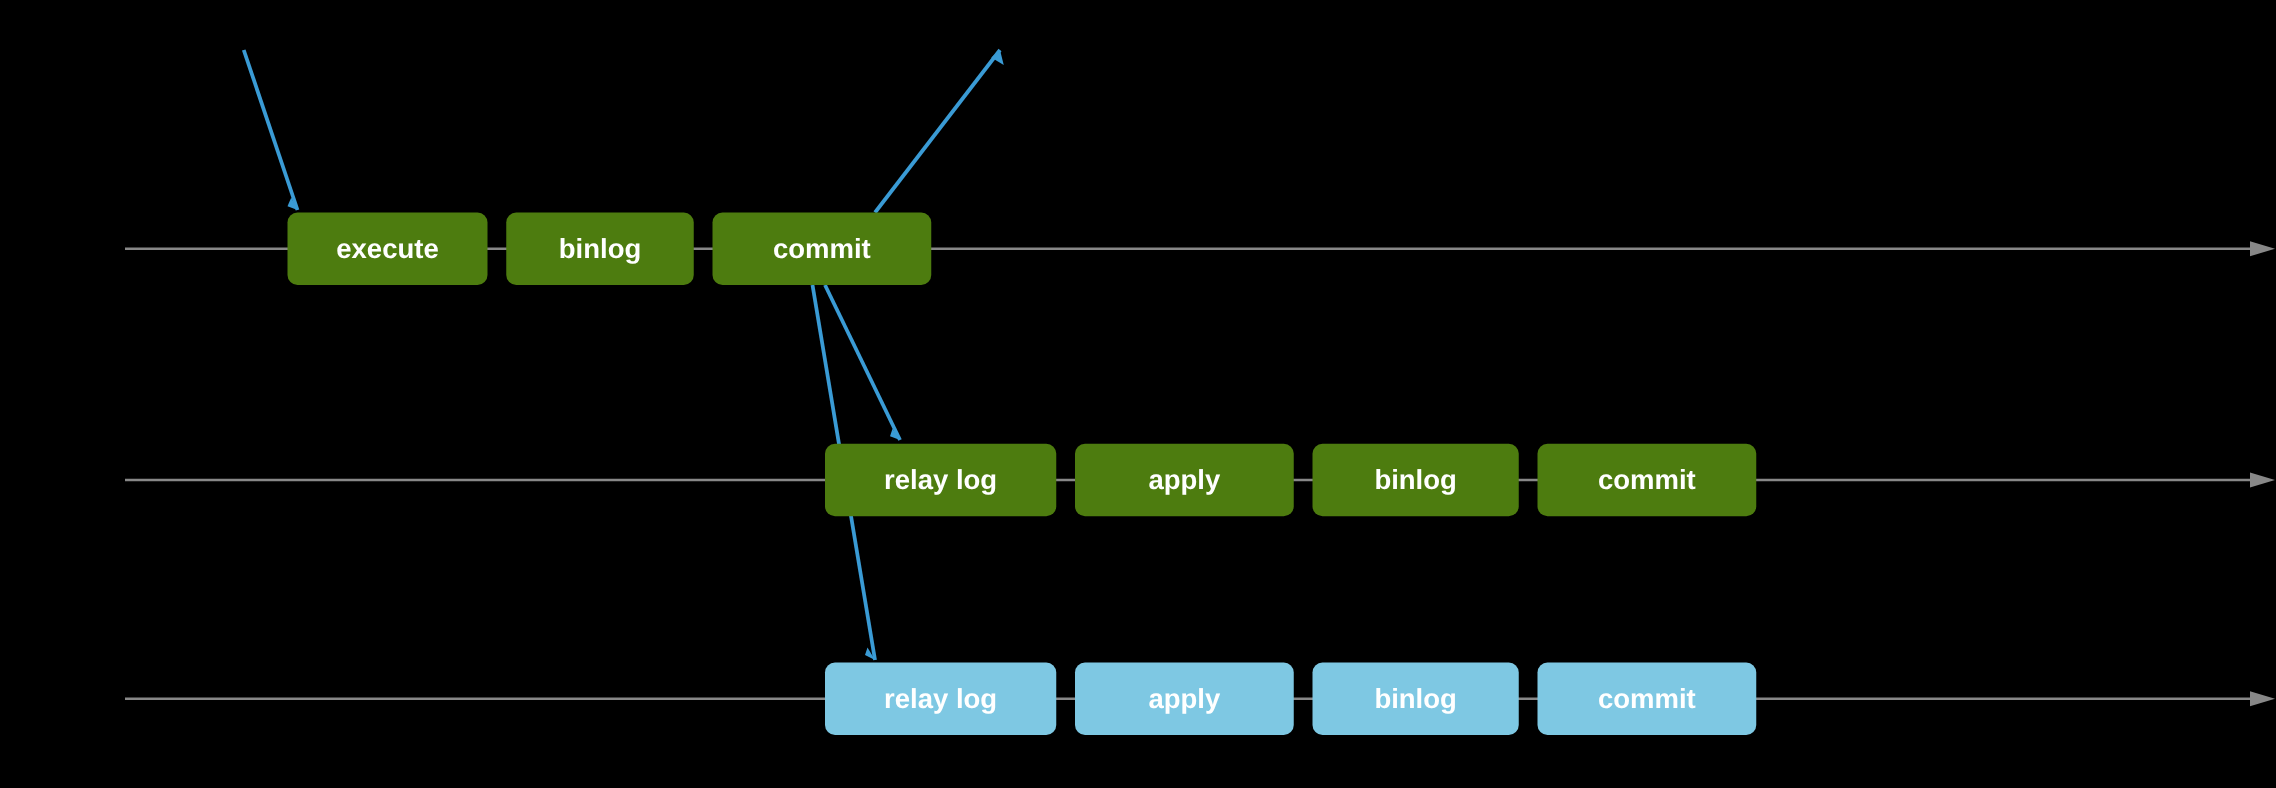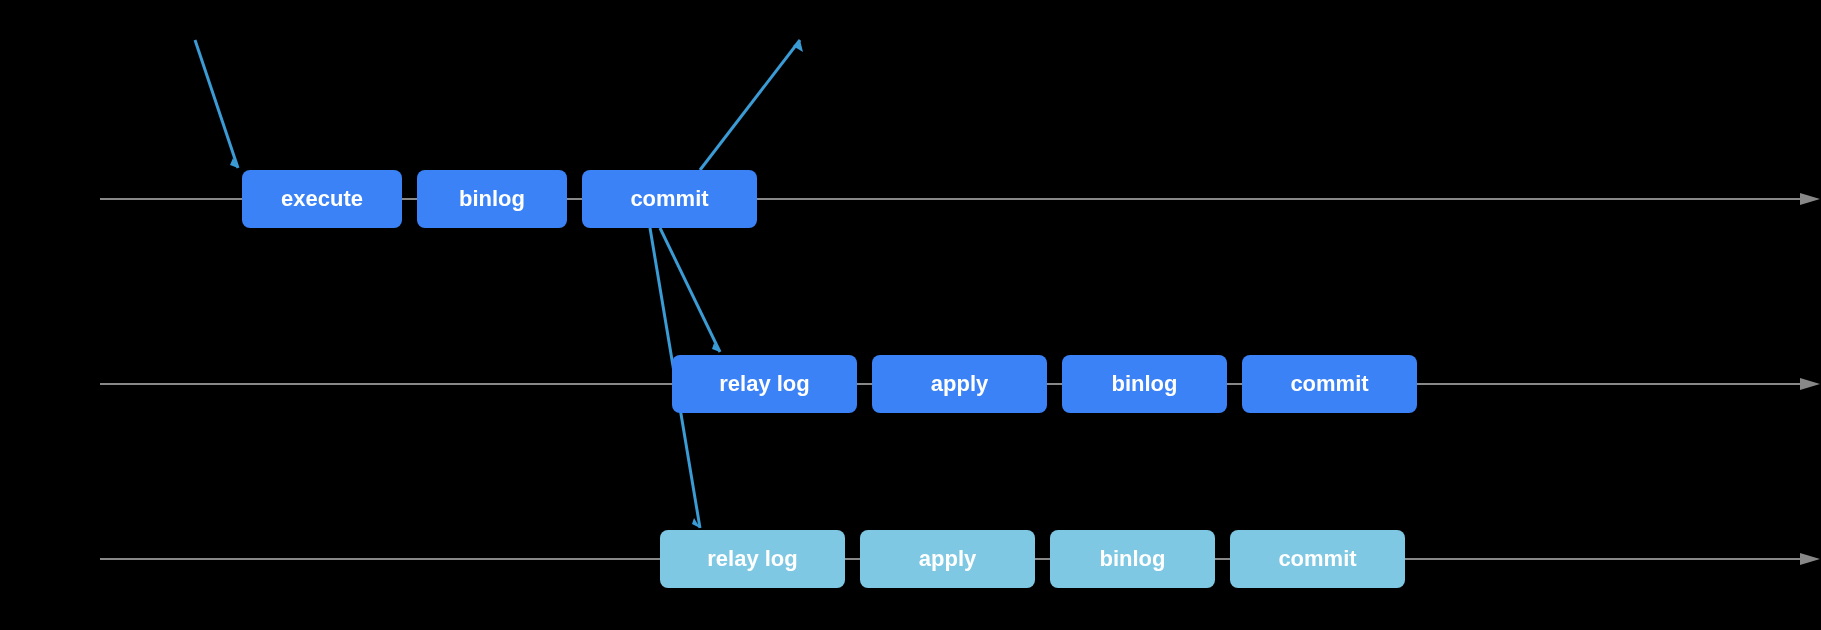--- a/index.html
+++ b/index.html
@@ -28,22 +28,21 @@
       border-radius: 8px;
       display: flex;
       align-items: center;
       justify-content: center;
       font-weight: bold;
       font-size: 22px;
       color: #fff;
       padding: 0 10px;
     }
     .box-dark {
-      background: #3b82f6;
-      margin-left: 12px;
+      background: #4d7c0f;
     }
     .box-light {
       background: #7ec8e3;
     }
   </style>
 </head>
 <body>
 
 <div class="diagram">
 

